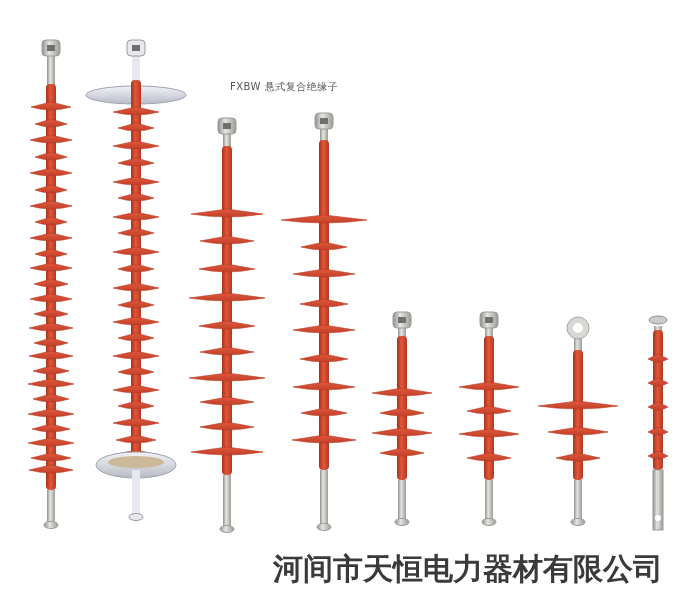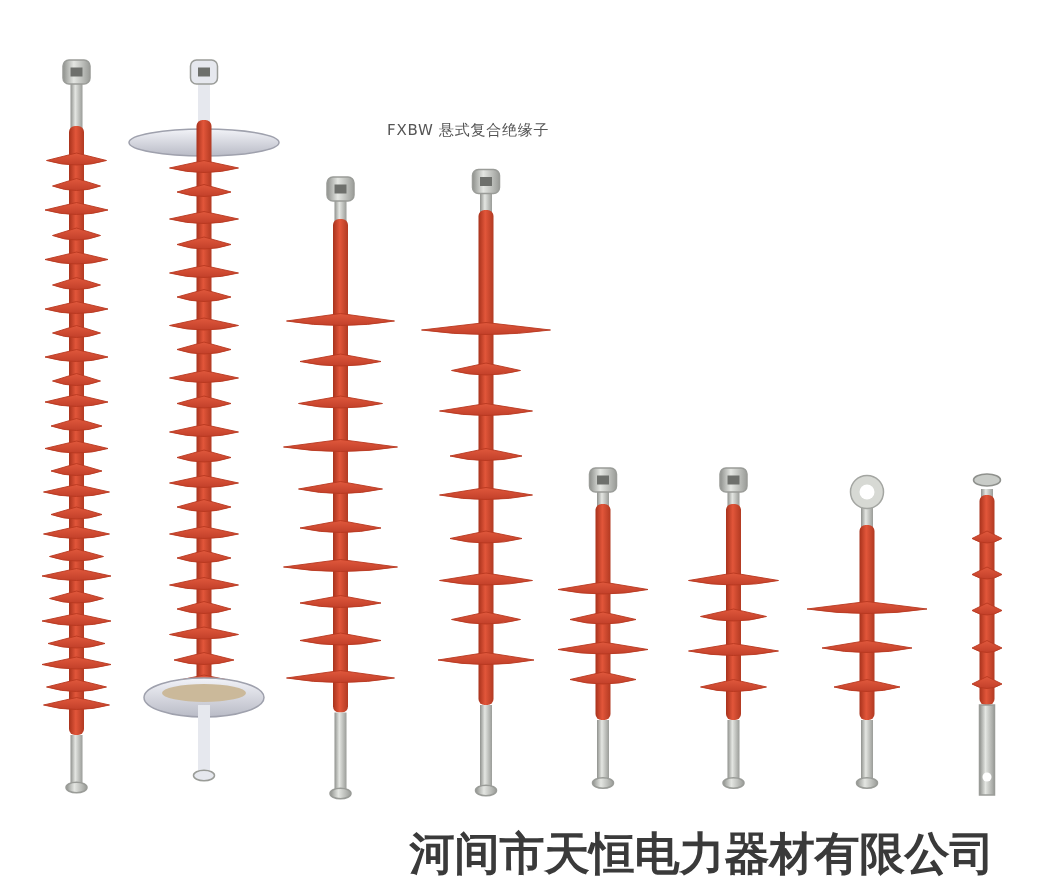--- a/index.html
+++ b/index.html
@@ -1,21 +1,21 @@
 <!DOCTYPE html>
 <html><head>
 <meta charset="utf-8">
 <style>
   html, body { margin: 0; padding: 0; background: #ffffff; }
   body { width: 700px; height: 592px; position: relative; overflow: hidden;
          font-family: "DejaVu Sans", sans-serif; }
   #photo { position: absolute; left: 0; top: 0; width: 700px; height: 592px; }
   .caption { position: absolute; left: 230px; top: 80px; font-size: 10px;
              color: #555555; letter-spacing: 0.5px; white-space: nowrap;
-             font-family: "DejaVu Sans", sans-serif; margin-left: 28px; }
+             font-family: "DejaVu Sans", sans-serif; }
   .watermark { position: absolute; left: 273px; top: 549px; font-size: 30px;
                font-weight: bold; color: #3a3a3a; white-space: nowrap;
                letter-spacing: 0px; font-family: "DejaVu Sans", sans-serif; text-align: center; }
 </style>
 </head>
 <body>
 
 <svg id="photo" width="700" height="592" viewBox="0 0 700 592" xmlns="http://www.w3.org/2000/svg">
   <defs>
     <linearGradient id="gRod" x1="0" x2="1" y1="0" y2="0">

